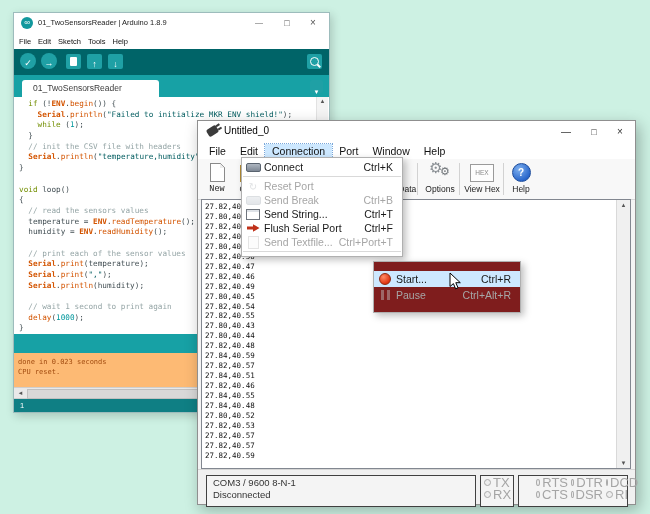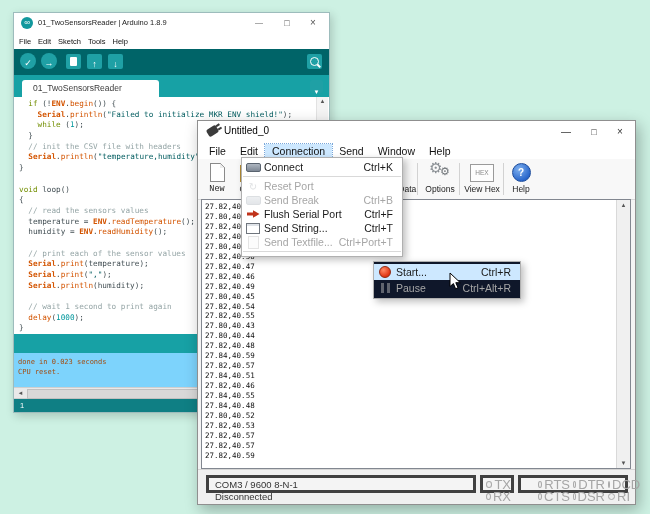--- a/index.html
+++ b/index.html
@@ -41,21 +41,21 @@
   .ard-editor{position:absolute;left:1px;right:1px;top:84px;height:237px;background:#fff;overflow:hidden}
   .code{position:absolute;left:0;top:2px;right:12px;padding-left:4px;white-space:pre;
         font-family:"DejaVu Sans Mono",monospace;font-size:7.7px;line-height:10.7px}
   .code-line{height:10.7px}
   .tk-p{color:#434F54}.tk-k{color:#728E00}.tk-c{color:#D35400;font-weight:bold}
   .tk-f{color:#D35400}.tk-s{color:#005C5F}.tk-n{color:#00979C}.tk-m{color:#95A5A6}
   .ard-vscroll{position:absolute;right:0;top:0;width:11px;height:100%;background:#f4f4f4;border-left:1px solid #e2e2e2}
   .ard-vscroll .up{position:absolute;top:1px;left:0;right:0;text-align:center;font-size:6px;color:#555}
   .ard-vscroll .up::before{content:"▲"}
   .ard-msgstrip{position:absolute;left:0;right:0;top:321px;height:19px;background:#17a1a5}
-  .ard-console{position:absolute;left:0;right:0;top:340px;height:40px;background:#7dd3fc;
+  .ard-console{position:absolute;left:0;right:0;top:340px;height:40px;background:#fdba74;
                font-family:"DejaVu Sans Mono",monospace;font-size:7px;line-height:10px;
                color:#a24c10;padding:4px 0 0 4px;box-sizing:border-box}
   .ard-hscroll{position:absolute;left:0;right:0;top:374px;height:12px;background:#e9e9e9;
                border-top:1px solid #cfcfcf;border-bottom:1px solid #cfcfcf;box-sizing:border-box}
   .ard-hscroll .lbtn{position:absolute;left:1px;top:0;width:11px;height:10px;text-align:center;
                      font-size:6px;color:#555;line-height:10px}
   .ard-hscroll .lbtn::before{content:"◄"}
   .ard-hscroll .thumb{position:absolute;left:13px;top:1px;width:262px;height:8px;background:#d8d8d8;border:1px solid #c0c0c0}
   .ard-status{position:absolute;left:0;right:0;top:386px;height:13px;background:#0f7f84;
               color:#fff;font-size:7.5px;line-height:13px;padding-left:6px}
@@ -104,21 +104,21 @@
       font-weight:bold;font-size:10px;display:flex;align-items:center;justify-content:center}
   .ct-data{position:absolute;left:3px;top:78px;width:430px;height:270px;background:#fff;
            border:1px solid #828790;box-sizing:border-box;overflow:hidden}
   .ct-lines{position:absolute;left:3px;top:2px;font-family:"DejaVu Sans Mono",monospace;
             font-size:7.5px;line-height:9.95px;color:#111;white-space:pre}
   .ct-vscroll{position:absolute;right:0;top:0;bottom:0;width:13px;background:#f0f0f0;border-left:1px solid #d9d9d9}
   .ct-vscroll .up,.ct-vscroll .dn{position:absolute;left:0;right:0;text-align:center;font-size:6px;color:#555}
   .ct-vscroll .up{top:2px}.ct-vscroll .dn{bottom:2px}
   .ct-vscroll .up::before{content:"▲"}.ct-vscroll .dn::before{content:"▼"}
   .ct-bottom{position:absolute;left:0;right:0;top:348px;bottom:0;background:#f0f0f0;border-top:1px solid #d5d5d5}
-  .sbox{position:absolute;top:5px;height:18px;border:3px solid #404040;background:#f4f4f4;box-sizing:border-box}
+  .sbox{position:absolute;top:5px;height:32px;border:1px solid #404040;background:#f4f4f4;box-sizing:border-box}
   .sbox-port{left:8px;width:270px;padding:1px 6px;font-size:9.5px;color:#333;line-height:11.5px}
   .sbox-txrx{left:282px;width:34px}
   .sbox-leds{left:320px;width:110px;display:flex;padding-left:14px}
   .led-col{width:35px}
   .led-row{display:flex;align-items:center;height:12px;gap:2px;padding-left:3px}
   .led-dot{width:7px;height:7px;border-radius:50%;border:1px solid #aaa;background:#eee;box-sizing:border-box}
   .led-label{font-size:13px;color:#a5a5a5}
 
   
   .ct-menu{position:absolute;left:43px;top:36px;width:160px;background:#fff;border:1px solid #b0b0b0;
@@ -126,22 +126,22 @@
   .m-row{display:flex;align-items:center;height:14px;font-size:10.5px;color:#1a1a1a}
   .m-row.hl{background:#cde8ff}
   .m-row.disabled{color:#a6a6a6}
   .m-row.disabled .m-ico{opacity:.45}
   .m-ico{width:22px;display:flex;justify-content:center;align-items:center;flex:none}
   .m-label{flex:1;white-space:nowrap}
   .m-short{margin-right:9px;white-space:nowrap}
   .m-arrow{margin-right:4px;font-size:7px;color:#333}
   .m-arrow::before{content:"▸"}
   .m-sep{height:1px;background:#d9d9d9;margin:2px 1px}
-  .ct-submenu{position:absolute;left:175px;top:140px;width:146px;background:#0f172a;border:1px solid #b0b0b0;
-              box-shadow:3px 3px 7px rgba(0,0,0,.25);padding:2px 0;z-index:6}
+  .ct-submenu{position:absolute;left:175px;top:140px;width:146px;background:#7f1d1d;border:1px solid #b0b0b0;
+              box-shadow:3px 3px 7px rgba(0,0,0,.25);padding:9px 0;z-index:6}
   .ct-submenu .m-row{height:16px}
   .i-connect-icon{width:13px;height:7px;border-radius:2px;border:1px solid #59636f;
                   background:linear-gradient(#aeb6c0,#7d8794)}
   .i-gear-icon::before{content:"⚙";font-size:12px;color:#5f6468}
   .i-reset-port-icon::before{content:"↻";font-size:10px;color:#b9bdc1}
   .i-send-break-icon{width:13px;height:7px;border-radius:2px;border:1px solid #b3b9c0;
                      background:linear-gradient(#d8dde2,#c2c8cf)}
   .i-flush-icon{width:13px;height:9px;background:#c0321a;
                 clip-path:polygon(0 33%,50% 33%,50% 8%,100% 50%,50% 92%,50% 67%,0 67%)}
   .i-send-string-icon{width:12px;height:9px;background:#fff;border:1px solid #6f757d;
@@ -223,21 +223,21 @@
       <div class="ct-appicon"></div>
       <div class="ct-title">Untitled_0</div>
       <div class="ctc wc-min ct-min"></div>
       <div class="ctc wc-max ct-max"></div>
       <div class="ctc wc-close ct-close"></div>
     </div>
     <div class="ct-menubar">
         <span class="ct-menu-item">File</span>
         <span class="ct-menu-item">Edit</span>
         <span class="ct-menu-item active">Connection</span>
-        <span class="ct-menu-item">Send</span>
+        <span class="ct-menu-item">Port</span>
         <span class="ct-menu-item">Window</span>
         <span class="ct-menu-item">Help</span>
       </div>
     <div class="ct-toolbar">
         <div class="ct-tbtn" style="left: 4px; width: 30px; font-family: Liberation Mono, monospace;">
           <div class="tb-ico">
             <span class="t-new-file-icon"></span>
           </div>
           <div class="tb-label">New</div>
         </div>
@@ -351,31 +351,31 @@
         </div>
         <div class="m-row disabled">
           <span class="m-ico">
             <span class="i-send-break-icon"></span>
           </span>
           <span class="m-label">Send Break</span>
           <span class="m-short">Ctrl+B</span>
         </div>
         <div class="m-row">
           <span class="m-ico">
+            <span class="i-send-string-icon"></span>
+          </span>
+          <span class="m-label">Send String...</span>
+          <span class="m-short">Ctrl+T</span>
+        </div>
+        <div class="m-row">
+          <span class="m-ico">
             <span class="i-flush-icon"></span>
           </span>
           <span class="m-label">Flush Serial Port</span>
           <span class="m-short">Ctrl+F</span>
-        </div>
-        <div class="m-row">
-          <span class="m-ico">
-            <span class="i-send-string-icon"></span>
-          </span>
-          <span class="m-label">Send String...</span>
-          <span class="m-short">Ctrl+T</span>
         </div>
         <div class="m-row disabled">
           <span class="m-ico">
             <span class="i-send-textfile-icon"></span>
           </span>
           <span class="m-label">Send Textfile...</span>
           <span class="m-short">Ctrl+Port+T</span>
         </div>
         <div class="m-sep"></div>
       </div>

